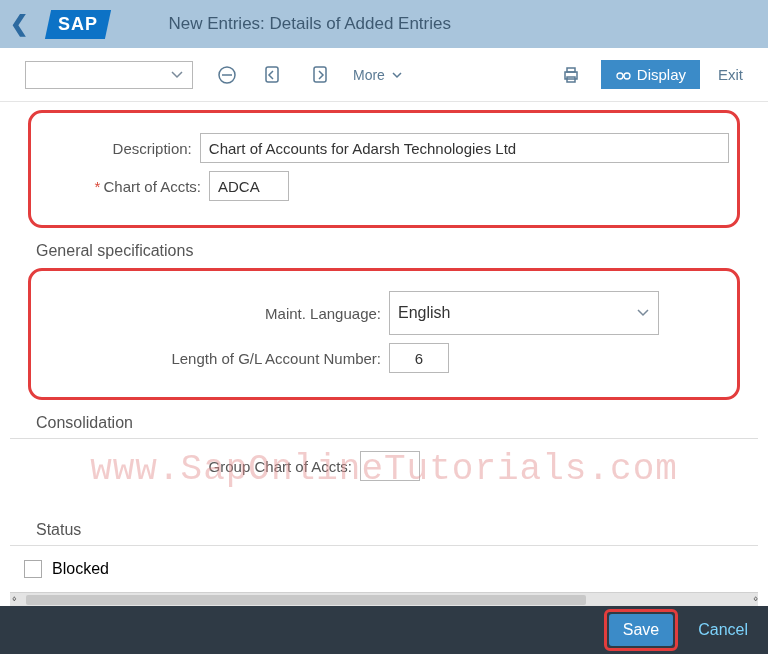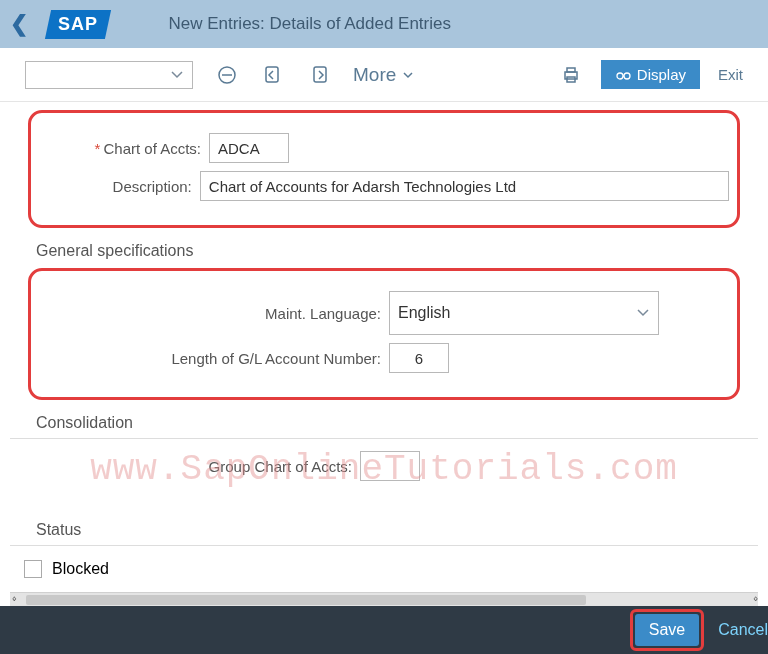--- a/index.html
+++ b/index.html
@@ -65,21 +65,21 @@
       margin-left: 22px;
       color: #5a7a94;
       display: flex;
       align-items: center;
       justify-content: center;
       cursor: pointer;
     }
     .more-btn {
       margin-left: 22px;
       color: #5a7a94;
-      font-size: 19px;
+      font-size: 14px;
       display: flex;
       align-items: center;
       gap: 6px;
       cursor: pointer;
     }
     .spacer { flex: 1; }
     .display-btn {
       background: #3b8bc8;
       color: #fff;
       padding: 6px 14px;
@@ -194,21 +194,22 @@
     .footer {
       position: absolute;
       bottom: 0;
       left: 0;
       right: 0;
       height: 48px;
       background: #2f3a45;
       display: flex;
       align-items: center;
       justify-content: flex-end;
-      gap: 14px;
+      padding-right: 20px;
+      gap: 20px;
     }
     .save-btn {
       background: #3b8bc8;
       color: #fff;
       padding: 7px 14px;
       border-radius: 3px;
       cursor: pointer;
     }
     .save-highlight {
       border: 3px solid #e33d3d;
@@ -288,26 +289,26 @@
       </svg>
     <span>Display</span>
   </div>
   <div class="exit-btn">Exit</div>
 </div>
 
 <div class="content">
 
   <div class="highlight-box">
     <div class="form-row">
+      <div class="form-label label-w1">Description:</div>
+      <input class="form-input input-lg" value="Chart of Accounts for Adarsh Technologies Ltd" style="">
+    </div>
+    <div class="form-row">
       <div class="form-label label-w1"><span class="req">*</span><span>Chart of Accts:</span></div>
       <input class="form-input input-sm" value="ADCA" style="">
-    </div>
-    <div class="form-row">
-      <div class="form-label label-w1">Description:</div>
-      <input class="form-input input-lg" value="Chart of Accounts for Adarsh Technologies Ltd" style="">
     </div>
   </div>
 
   <div class="section-title">General specifications</div>
   <div class="highlight-box">
     <div class="form-row">
       <div class="form-label label-w2">Maint. Language:</div>
       <div class="select-box">
         <span>English</span>
         <svg width="14" height="14" viewBox="0 0 14 14">

